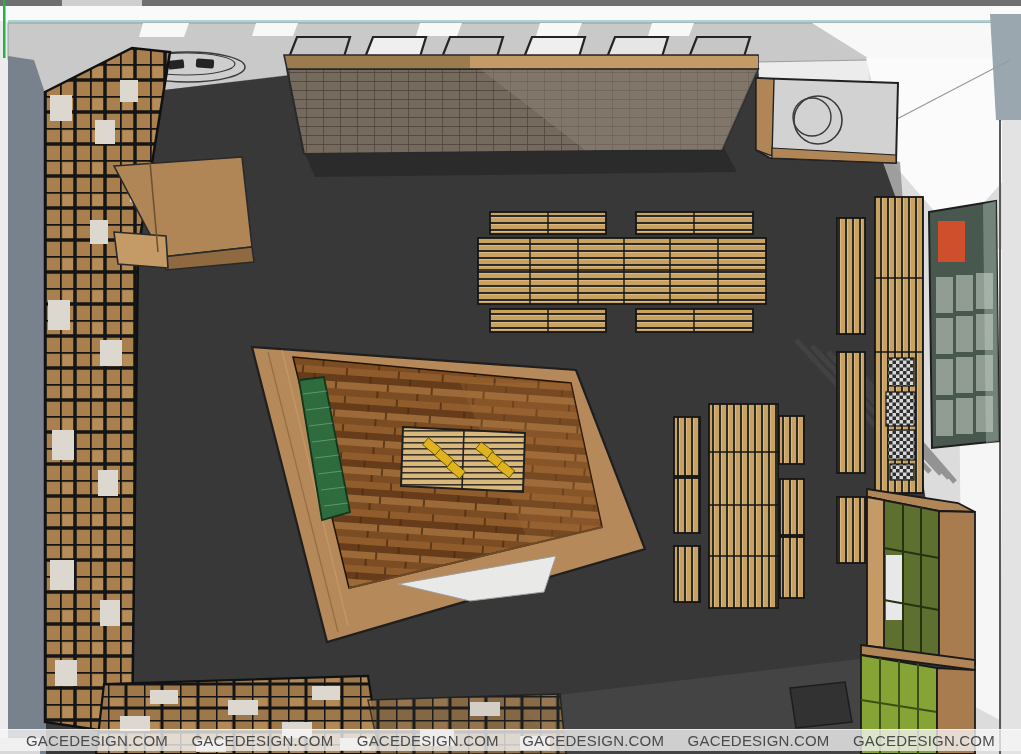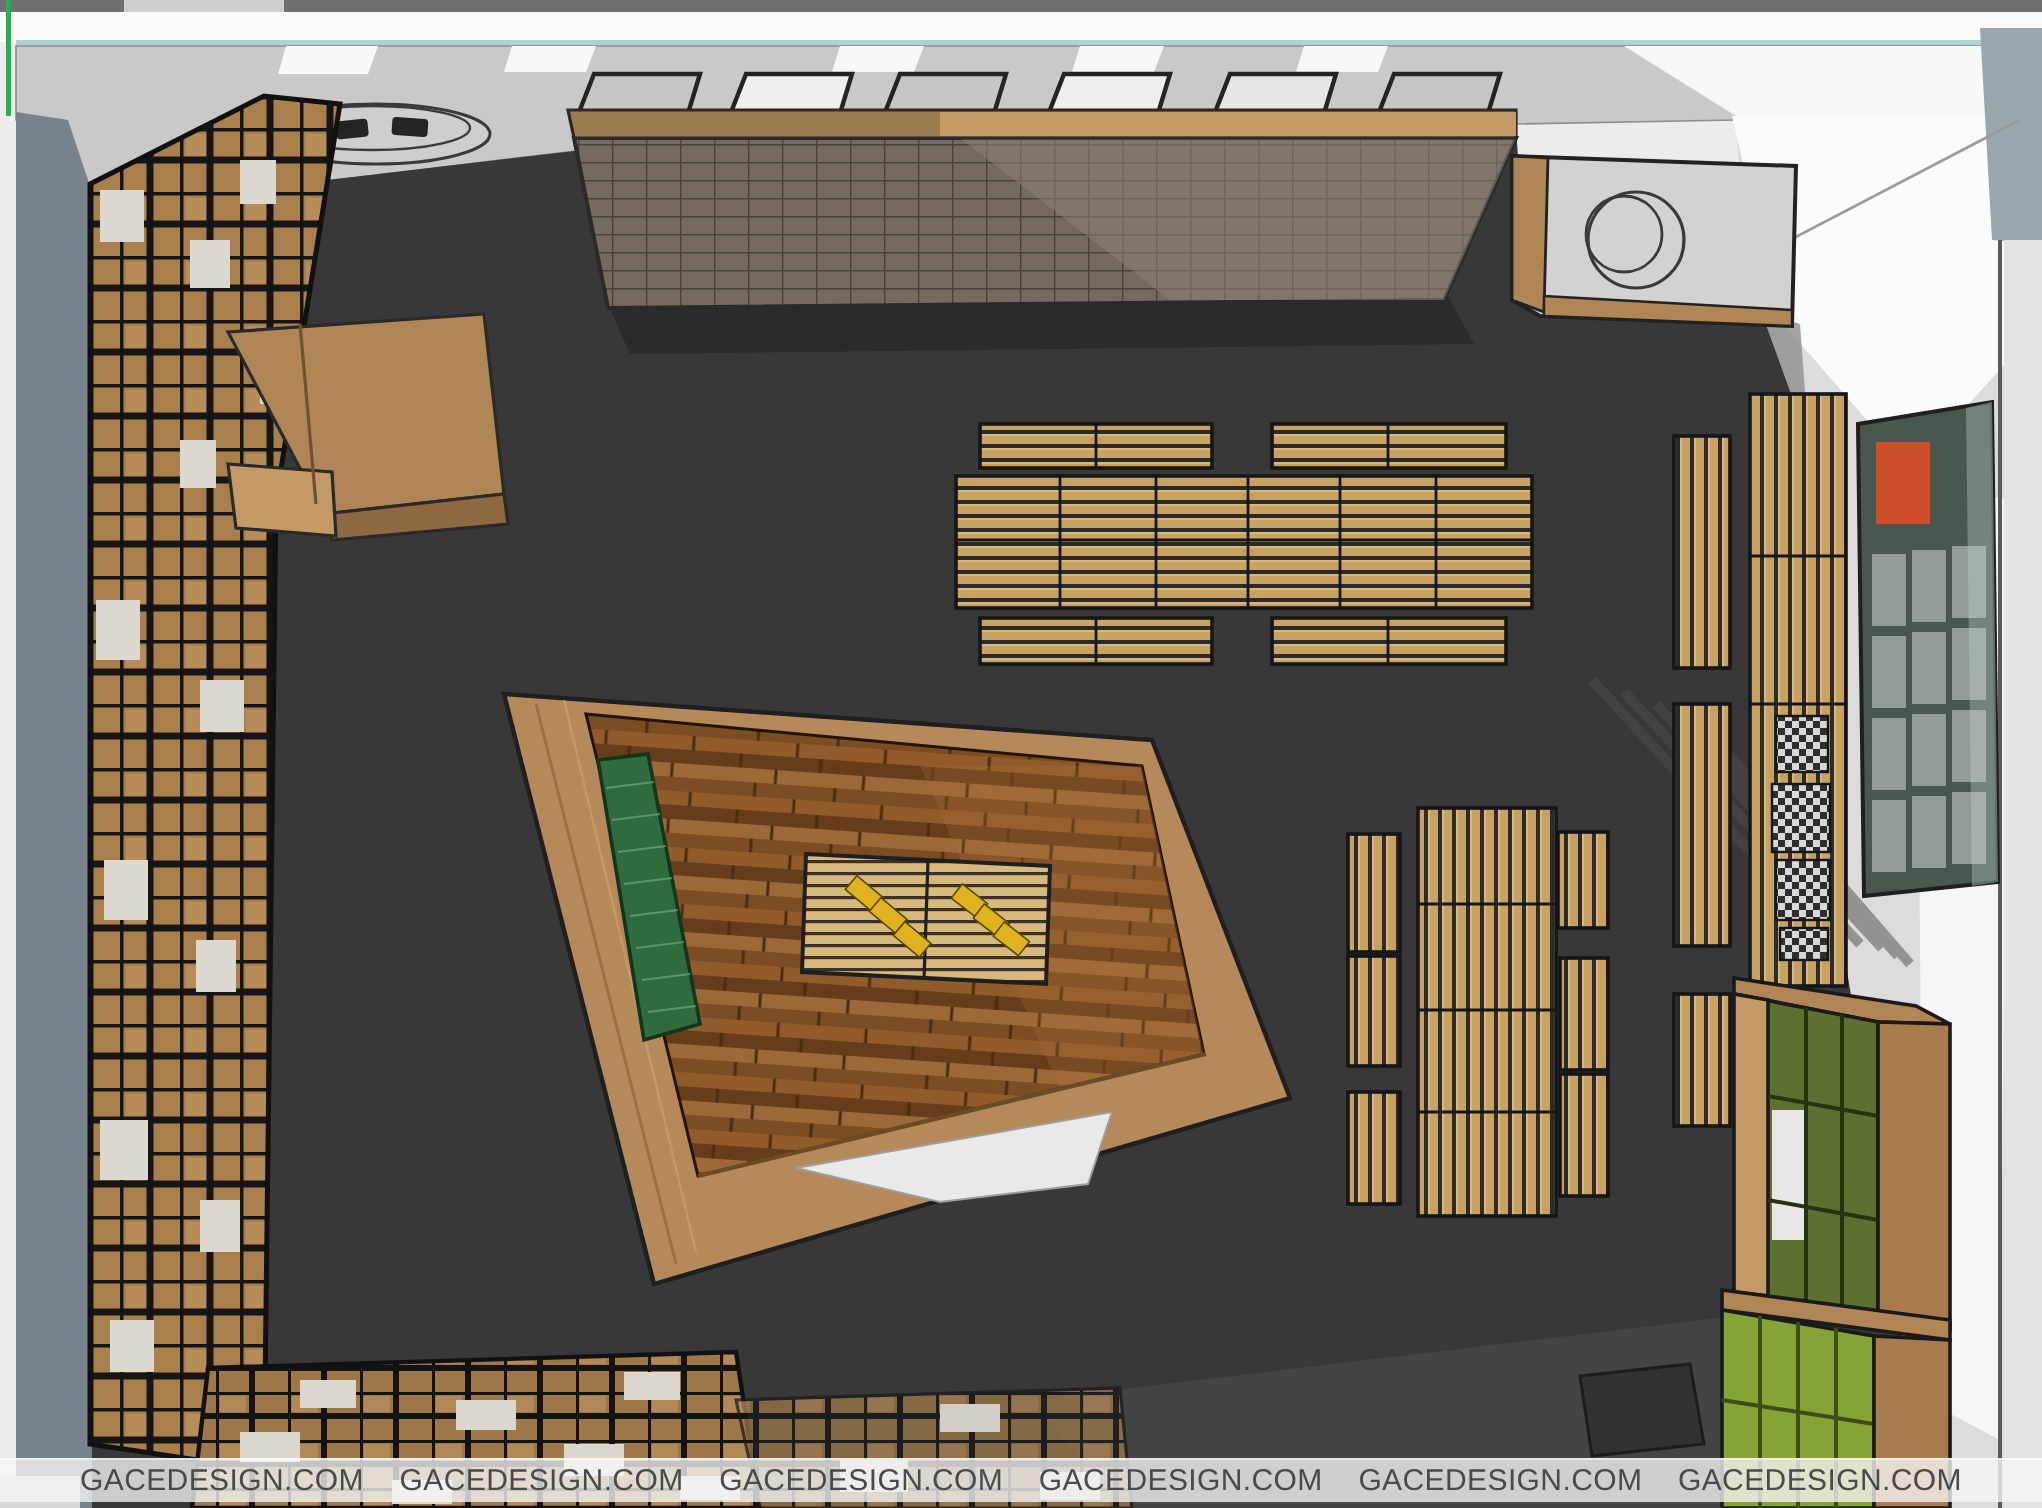--- a/index.html
+++ b/index.html
@@ -1,21 +1,21 @@
 <!DOCTYPE html>
 <html style="--outer: #ececec; --top_strip: #6f6f6f; --top_strip_light: #cfcfcf; --white_band: #fafafa; --teal: #aed3d3; --axis_green: #22b14c; --wall_top: #c9c9c9; --wall_side: #77828d; --wall_side_right: #9aa7ae; --right_area: #dcdcdc; --white: #ffffff; --floor: #383838; --floor_light: #464646; --wood: #b08656; --wood_light: #c49a66; --wood_dark: #9c7b4e; --slat_tan: #d9b87c; --platform_border: #b6895a; --lattice_body: #756a5e; --bench_green: #2e6b3d; --locker_green_dark: #5d7030; --locker_green_light: #86a436; --poster_bg: #49584f; --poster_accent: #cf4f2c; --item_yellow: #dfb21f; --line_dark: #1d1d1d; --watermark_text: #4a4a4a;"><head>
 <meta charset="utf-8">
 <style>
   html,body{margin:0;padding:0;background:#ececec;}
   #stage{position:relative;width:1021px;height:754px;overflow:hidden;
          font-family:"Liberation Sans",sans-serif;background:var(--outer,#ececec);}
   #scene-svg{position:absolute;left:0;top:0;}
   #watermark-bar{position:absolute;left:0;right:0;top:729px;height:22px;
      background:rgba(246,246,246,0.78);display:flex;align-items:center;
-     justify-content:space-between;padding:0 40px;box-sizing:border-box;
+     justify-content:space-between;padding:0 26px;box-sizing:border-box;
      border-top:1px solid rgba(255,255,255,0.55);}
   #watermark-bar span{font-size:15px;letter-spacing:0.2px;color:var(--watermark_text,#4a4a4a);
      white-space:nowrap;font-weight:400;}
 </style>
 </head>
 <body>
 
 <div id="stage">
 <svg id="scene-svg" width="1021" height="754" viewBox="0 0 1021 754">
   <defs>

